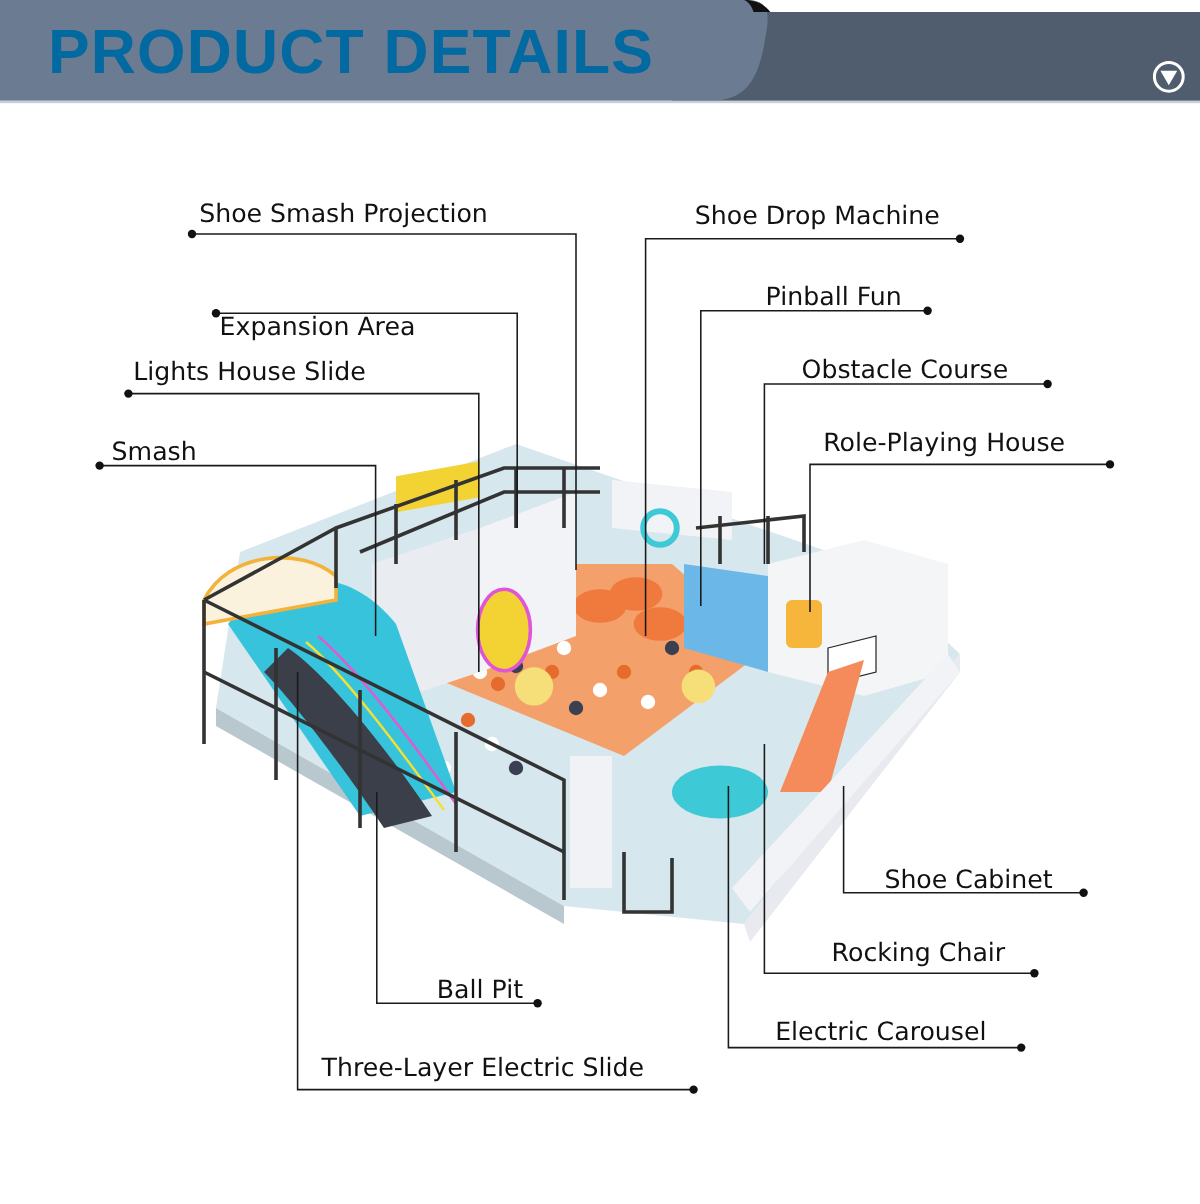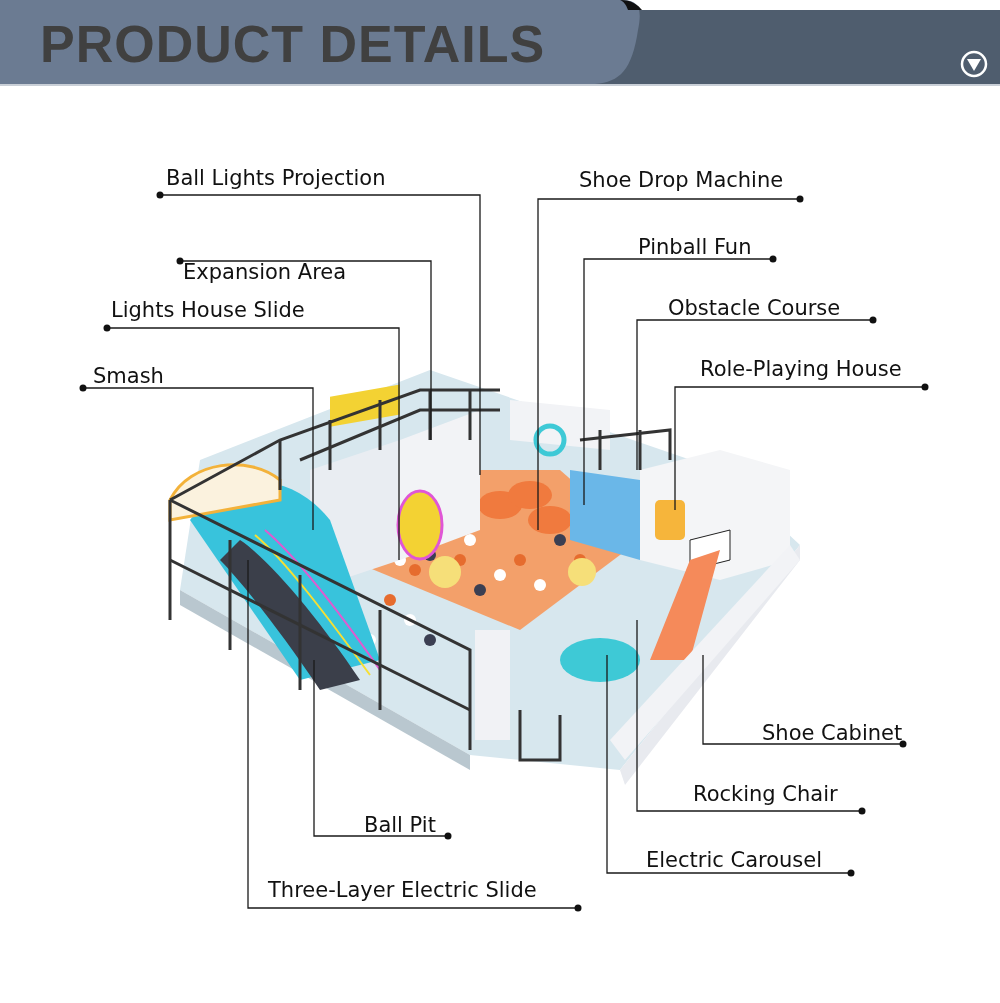--- a/index.html
+++ b/index.html
@@ -1,20 +1,20 @@
 <!DOCTYPE html>
 <html><head>
 <meta charset="utf-8">
 <style>
   html,body{margin:0;padding:0;background:#fff;}
   body{width:1000px;height:1003px;position:relative;overflow:hidden;font-family:"DejaVu Sans","Liberation Sans",sans-serif;}
   .header{position:absolute;left:0;top:0;width:1000px;height:86px;}
   .hdr-dark{position:absolute;left:560px;top:10px;width:440px;height:74px;background:#4f5d6e;}
   .hdr-base{position:absolute;left:0;top:84px;width:1000px;height:2px;background:#c9cfd7;}
-  .title{position:absolute;left:40px;top:14px;color:#404040;font-family:"Liberation Sans",sans-serif;font-weight:bold;font-size:52px;letter-spacing:1px;line-height:60px;white-space:nowrap;}
+  .title{position:absolute;left:40px;top:14px;color:#0369a1;font-family:"Liberation Sans",sans-serif;font-weight:bold;font-size:52px;letter-spacing:1px;line-height:60px;white-space:nowrap;}
   .dl-icon{position:absolute;left:960px;top:50px;width:28px;height:28px;}
   .label{position:absolute;font-family:"DejaVu Sans",sans-serif;font-size:21px;color:#111;white-space:nowrap;line-height:24px;}
   .leader{position:absolute;left:0;top:0;}
   .art{position:absolute;left:160px;top:360px;width:650px;height:440px;}
 </style>
 </head>
 <body>
 
 <div class="header">
   <div class="hdr-dark"></div>
@@ -138,25 +138,25 @@
     <circle cx="873" cy="320" r="3.5"></circle>
       <circle cx="925" cy="387" r="3.5"></circle>
     <circle cx="903" cy="744" r="3.5"></circle>
       <circle cx="862" cy="811" r="3.5"></circle>
     <circle cx="851" cy="873" r="3.5"></circle>
       <circle cx="448" cy="836" r="3.5"></circle>
     <circle cx="578" cy="908" r="3.5"></circle>
   </g>
 </svg>
 
-<div class="label" style="left:166px;top:166px;">Ball Lights Projection</div>
+<div class="label" style="left:166px;top:166px;">Shoe Smash Projection</div>
 <div class="label" style="left:183px;top:232px;margin-top:28px;">Expansion Area</div>
 <div class="label" style="left:111px;top:298px;">Lights House Slide</div>
 <div class="label" style="left:93px;top:364px;">Smash</div>
 <div class="label" style="left:579px;top:168px;">Shoe Drop Machine</div>
 <div class="label" style="left:638px;top:235px;">Pinball Fun</div>
 <div class="label" style="left:668px;top:296px;">Obstacle Course</div>
-<div class="label" style="left:700px;top:357px;">Role-Playing House</div>
-<div class="label" style="left:737px;top:721px;margin-left:25px;">Shoe Cabinet</div>
+<div class="label" style="left:686px;top:357px;">Role-Playing House</div>
+<div class="label" style="left:737px;top:721px;">Shoe Cabinet</div>
 <div class="label" style="left:693px;top:782px;">Rocking Chair</div>
 <div class="label" style="left:646px;top:848px;">Electric Carousel</div>
 <div class="label" style="left:364px;top:813px;">Ball Pit</div>
 <div class="label" style="left:268px;top:878px;">Three-Layer Electric Slide</div>
 
 </body></html>

